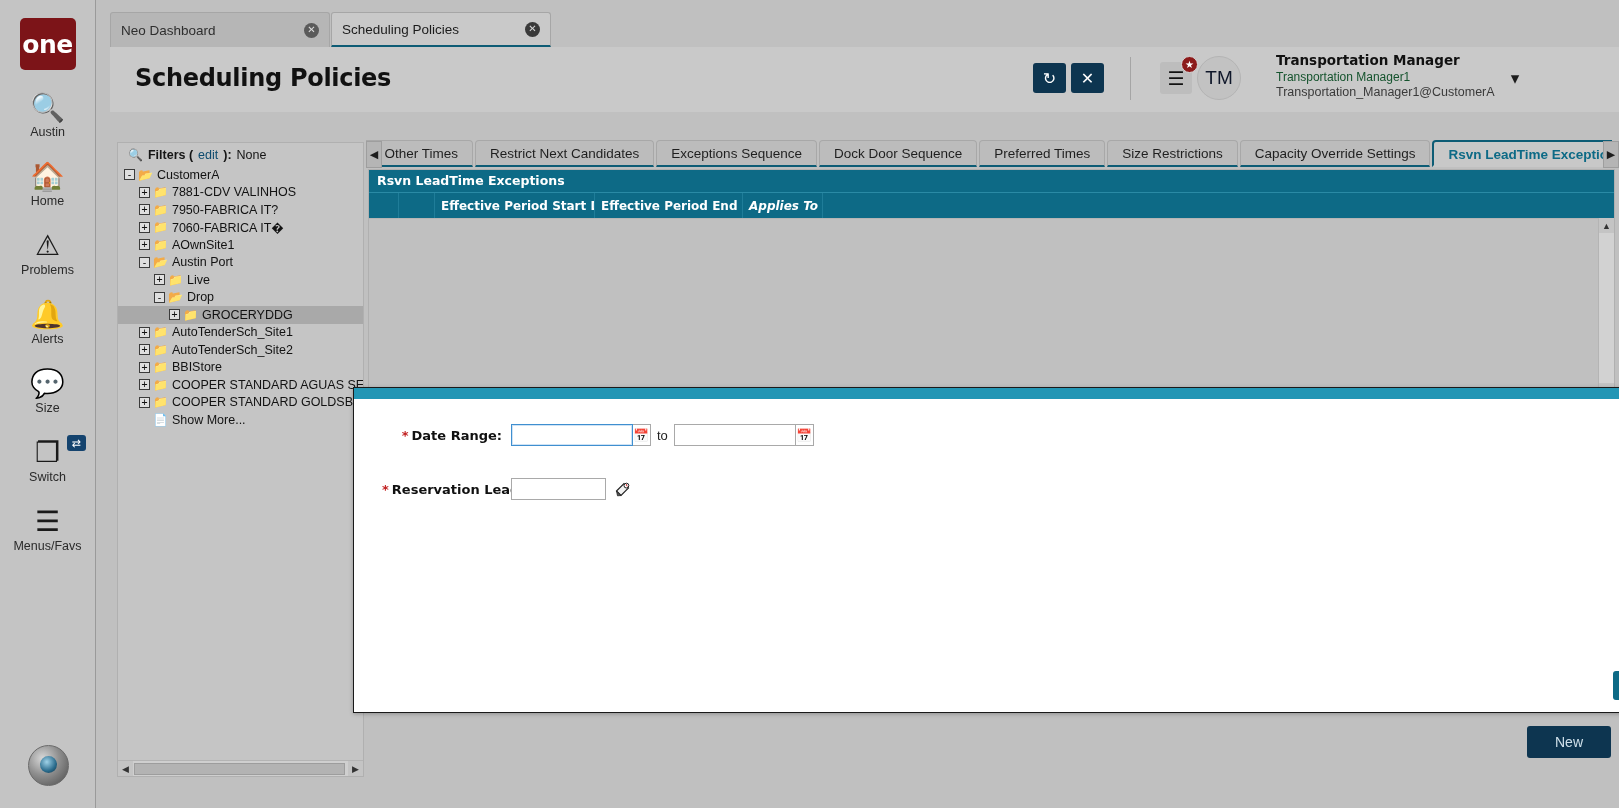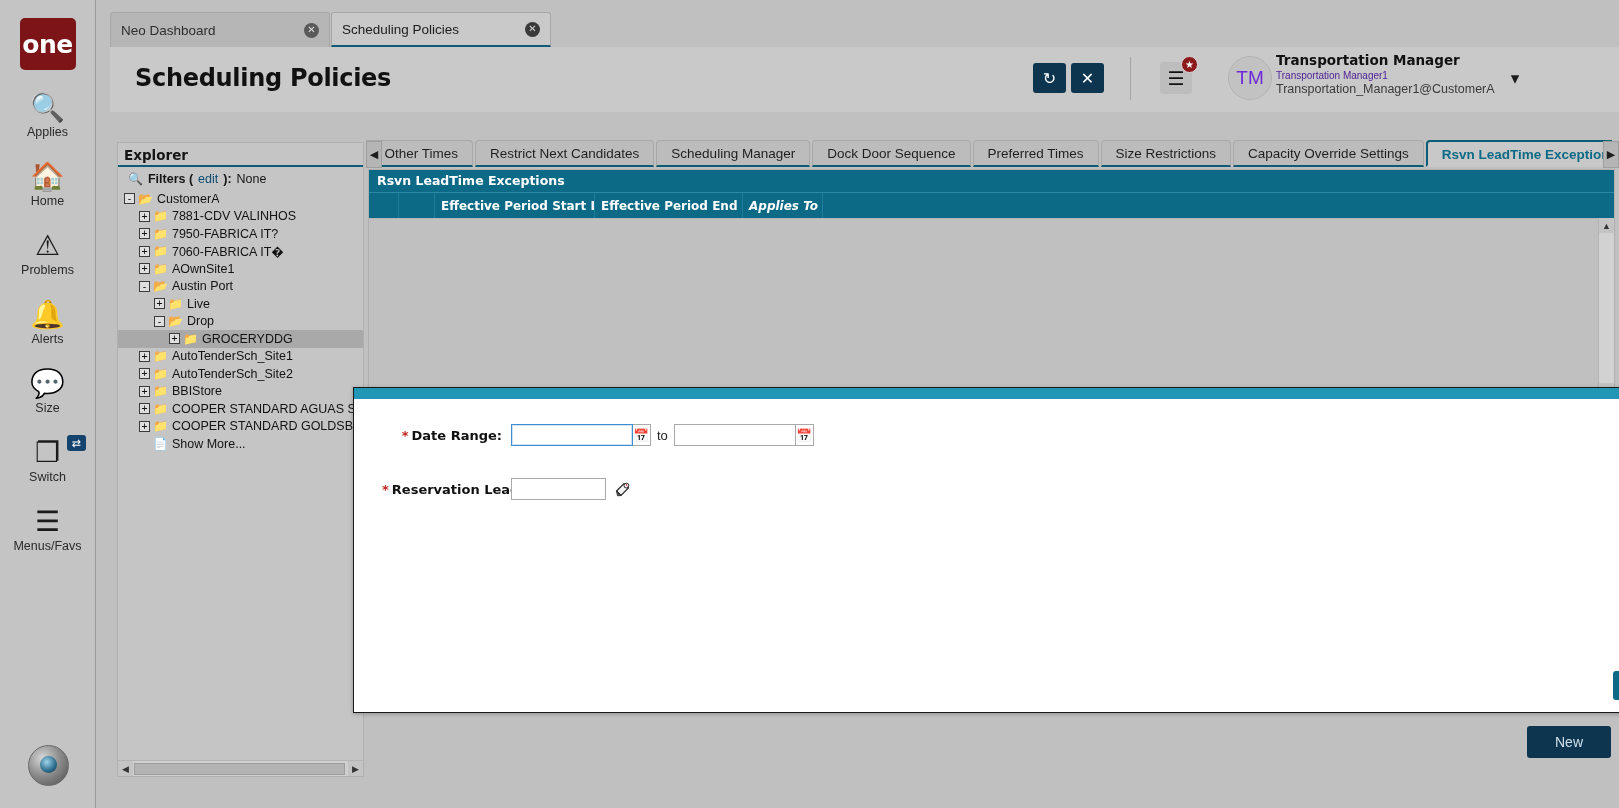--- a/index.html
+++ b/index.html
@@ -99,29 +99,29 @@
   }
   #hamburger-wrap .hglyph { font-size: 19px; color: #111; line-height: 1; }
   #hamburger-badge {
     position: absolute; left: 1071px; top: 9px;
     width: 17px; height: 17px; border-radius: 50%;
     background: #8c1a1a; color: #fff; font-size: 10px;
     display: flex; align-items: center; justify-content: center;
     border: 1px solid #d7d7d7;
   }
   #user-avatar {
-    position: absolute; left: 1118px; top: 9px;
+    position: absolute; left: 1087px; top: 9px;
     width: 44px; height: 44px; border-radius: 50%;
     background: #c2c2c2; border: 1px solid #b4b4b4;
     display: flex; align-items: center; justify-content: center;
-    font-size: 19px; color: #6d28d9;
+    font-size: 19px; color: #0f172a;
   }
   #user-meta { position: absolute; left: 1166px; top: 5px; }
   #user-name { font-size: 13.5px; font-weight: 700; color: #111; font-family: "DejaVu Sans", sans-serif; }
-  #user-role { font-size: 10px; color: #4c1d95; margin-top: 2px; }
+  #user-role { font-size: 12px; color: #14532d; margin-top: 2px; }
   #user-email { font-size: 12.5px; color: #3a3a3a; margin-top: 1px; }
   #user-caret {
     position: absolute; left: 1392px; top: 18px; width: 26px; height: 26px;
     display: flex; align-items: center; justify-content: center;
     font-size: 17px; color: #1c1c1c; cursor: pointer;
   }
 
   
   #content-area {
     position: absolute; left: 110px; top: 112px; width: 1509px; height: 696px;
@@ -305,21 +305,21 @@
   }
 </style>
 </head>
 <body>
 
 <div id="left-rail">
   <div id="brand-logo">one</div>
 
   <div class="rail-item">
     <span class="glyph">🔍</span>
-    <span class="rlabel">Applies</span>
+    <span class="rlabel">Austin</span>
   </div>
   <div class="rail-item">
     <span class="glyph">🏠</span>
     <span class="rlabel">Home</span>
   </div>
   <div class="rail-item">
     <span class="glyph">⚠</span>
     <span class="rlabel">Problems</span>
   </div>
   <div class="rail-item">
@@ -371,21 +371,20 @@
     <div id="user-name">Transportation Manager</div>
     <div id="user-role">Transportation Manager1</div>
     <div id="user-email">Transportation_Manager1@CustomerA</div>
   </div>
   <div id="user-caret">▾</div>
 </div>
 
 <div id="content-area">
 
   <div id="explorer">
-    <div id="explorer-title">Explorer</div>
     <div id="filters-row">
       <span class="fi">🔍</span>
       <b>Filters (</b>
         <a>edit</a>
         <b>):</b>
       <span>None</span>
     </div>
     <div id="tree">
         <div class="tnode" style="padding-left: 6px;">
           <span class="tn-exp">-</span>
@@ -469,21 +468,21 @@
       <div id="explorer-hthumb"></div>
       <div class="hsarrow" style="position:absolute; right:0;">▶</div>
     </div>
   </div>
 
   <div id="tabs-row">
     <div id="tabs-clip">
       <div id="tabs-inner">
           <div class="ptab"><span>Restrict Other Times</span></div>
           <div class="ptab"><span>Restrict Next Candidates</span></div>
-          <div class="ptab"><span>Scheduling Manager</span></div>
+          <div class="ptab"><span>Exceptions Sequence</span></div>
           <div class="ptab"><span>Dock Door Sequence</span></div>
           <div class="ptab"><span>Preferred Times</span></div>
           <div class="ptab"><span>Size Restrictions</span></div>
           <div class="ptab"><span>Capacity Override Settings</span></div>
           <div class="ptab active"><span>Rsvn LeadTime Exceptions</span></div>
         </div>
     </div>
     <div id="tabs-scroll-left">◀</div>
     <div id="tabs-scroll-right">▶</div>
   </div>

